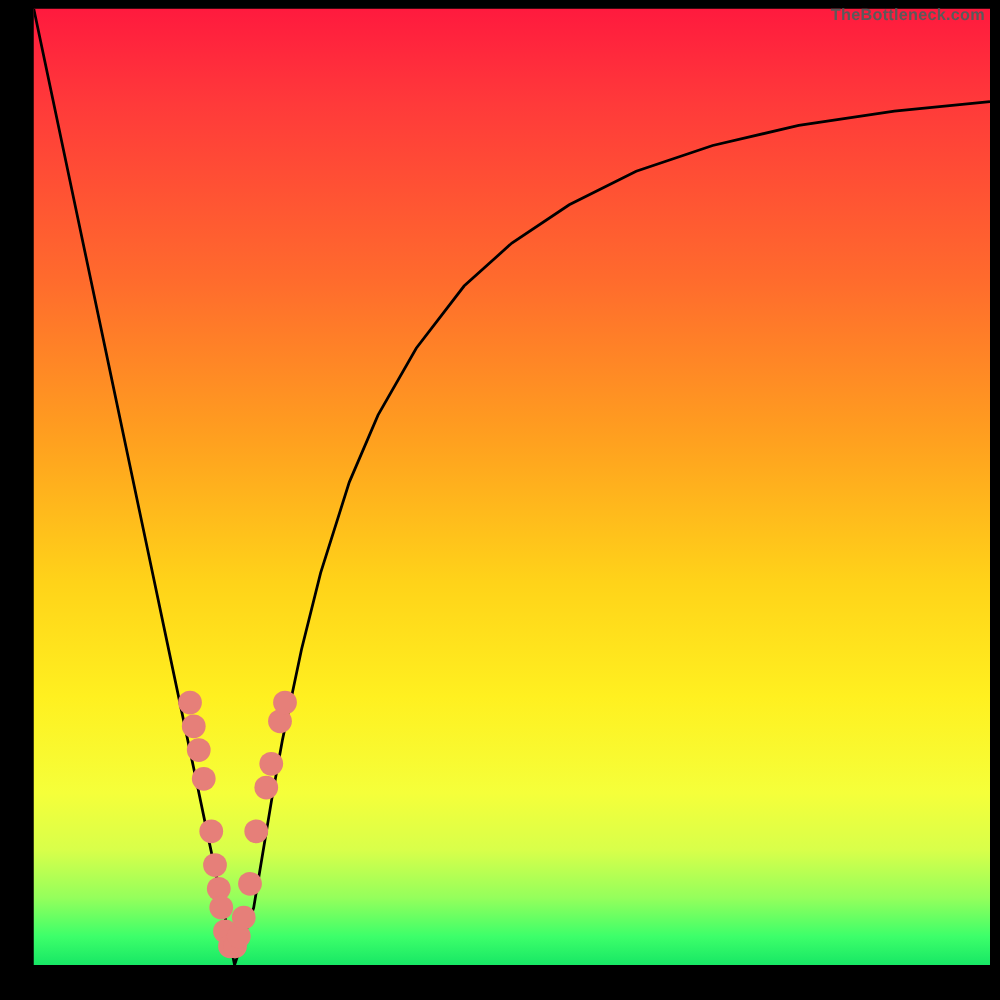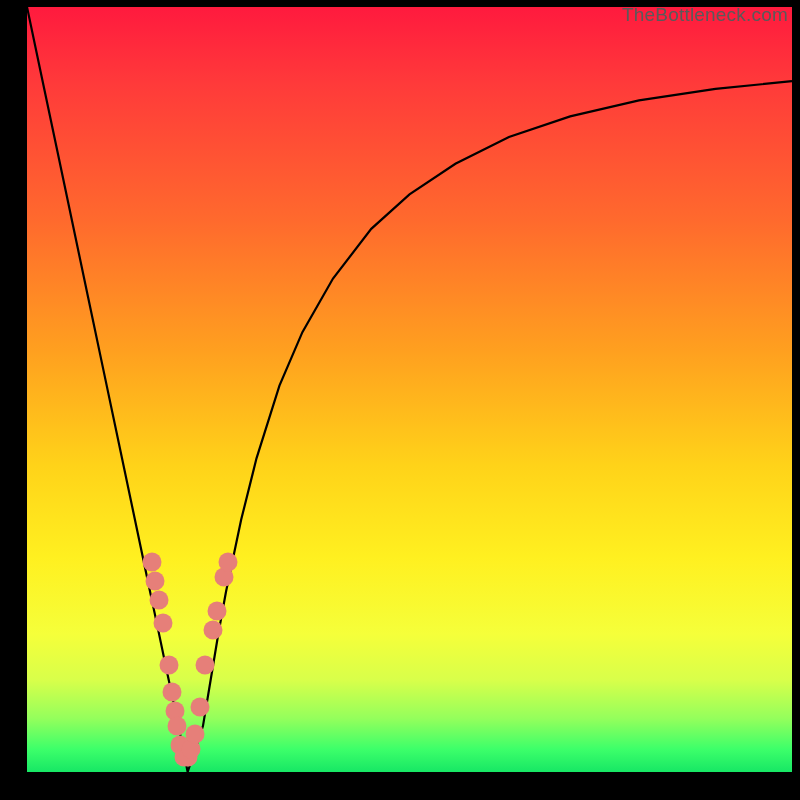--- a/index.html
+++ b/index.html
@@ -33,22 +33,22 @@
       #fff020 72%,
       #f5ff3a 82%,
       #d8ff4a 88%,
       #94ff5c 93%,
       #3dff6a 97%,
       #17e765 100%
     );
   }
   .attribution {
     color: #5a5a5a;
-    font-weight: normal;
-    font-size: 19px;
+    font-weight: bold;
+    font-size: 13px;
     letter-spacing: 0.2px;
   }
   .marker {
     position: absolute;
     width: 19px;
     height: 19px;
     border-radius: 50%;
     background: #e67f79;
     transform: translate(-50%, -50%);
   }

